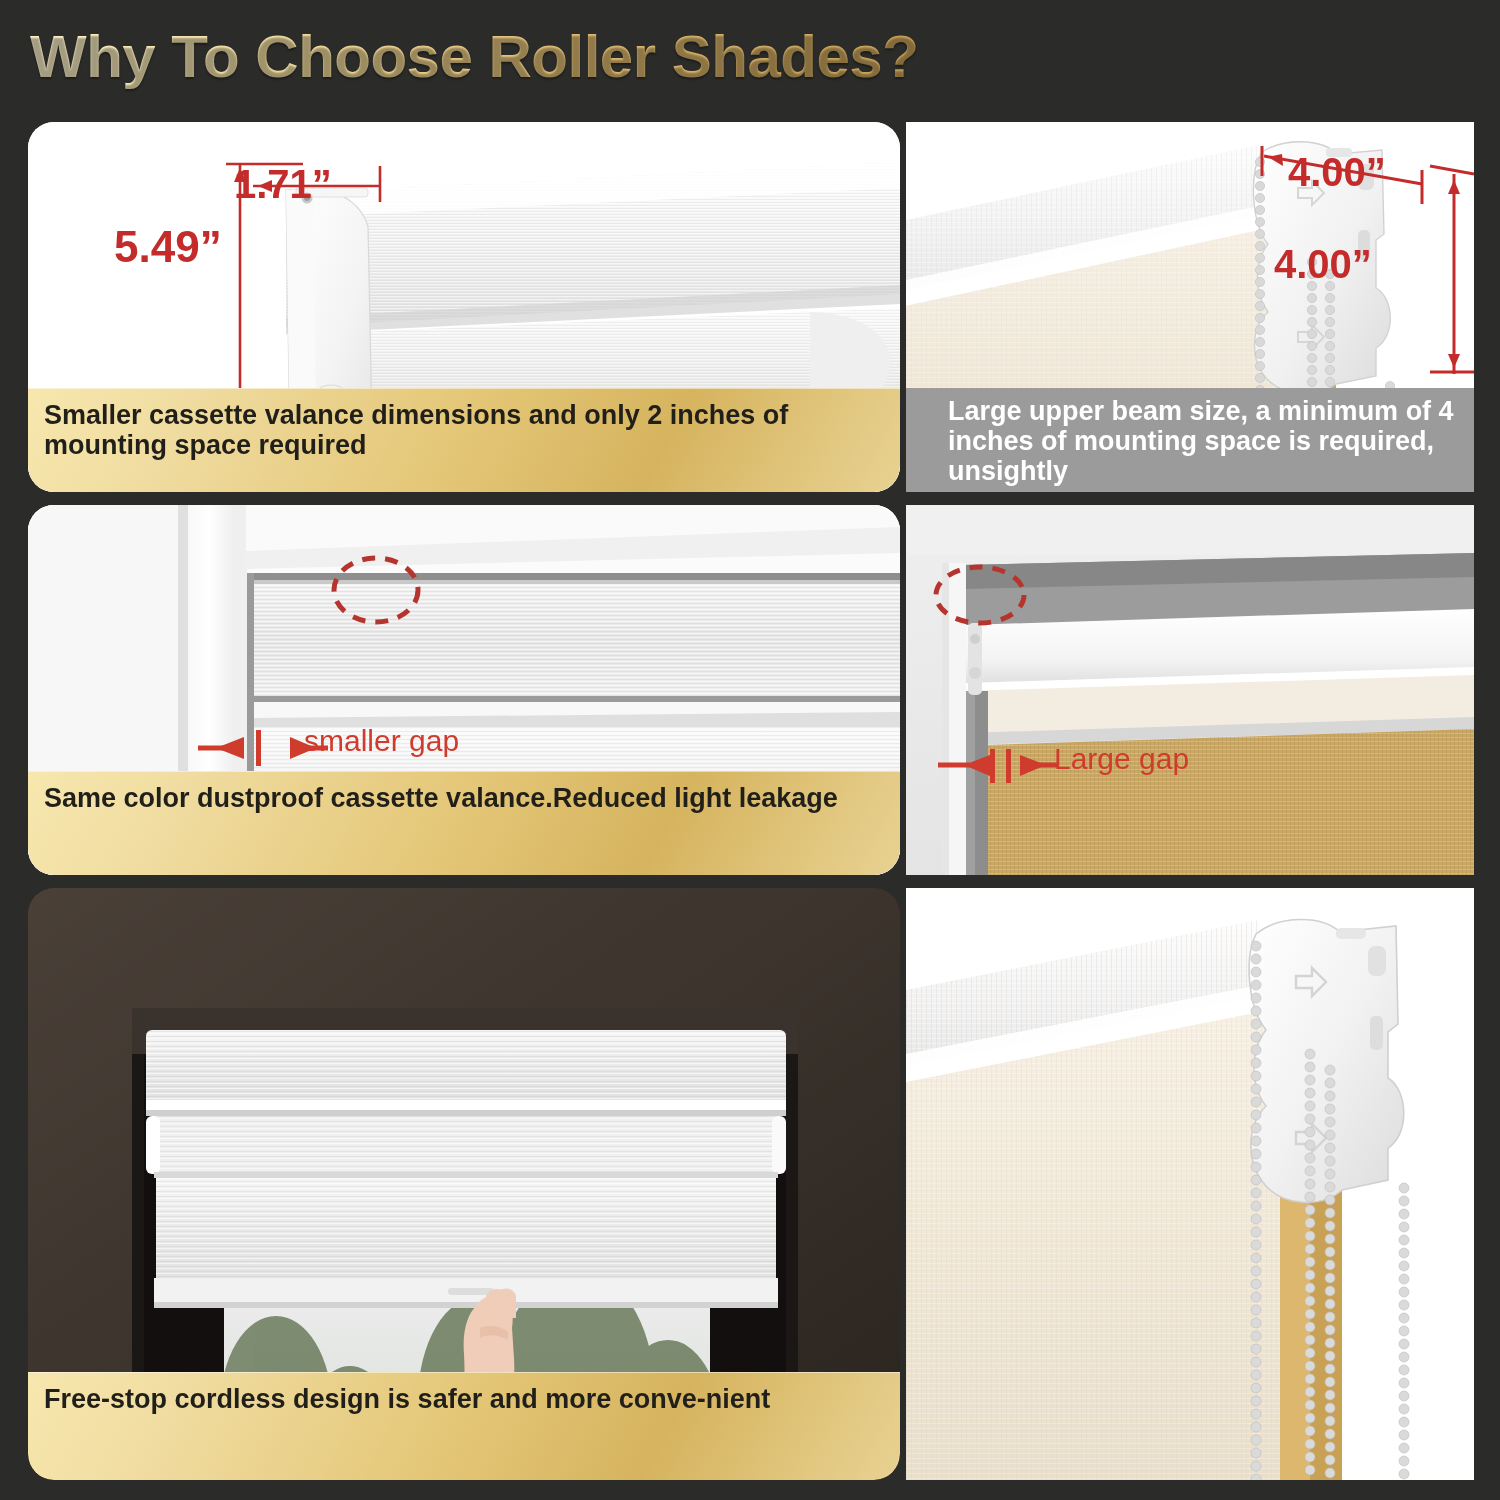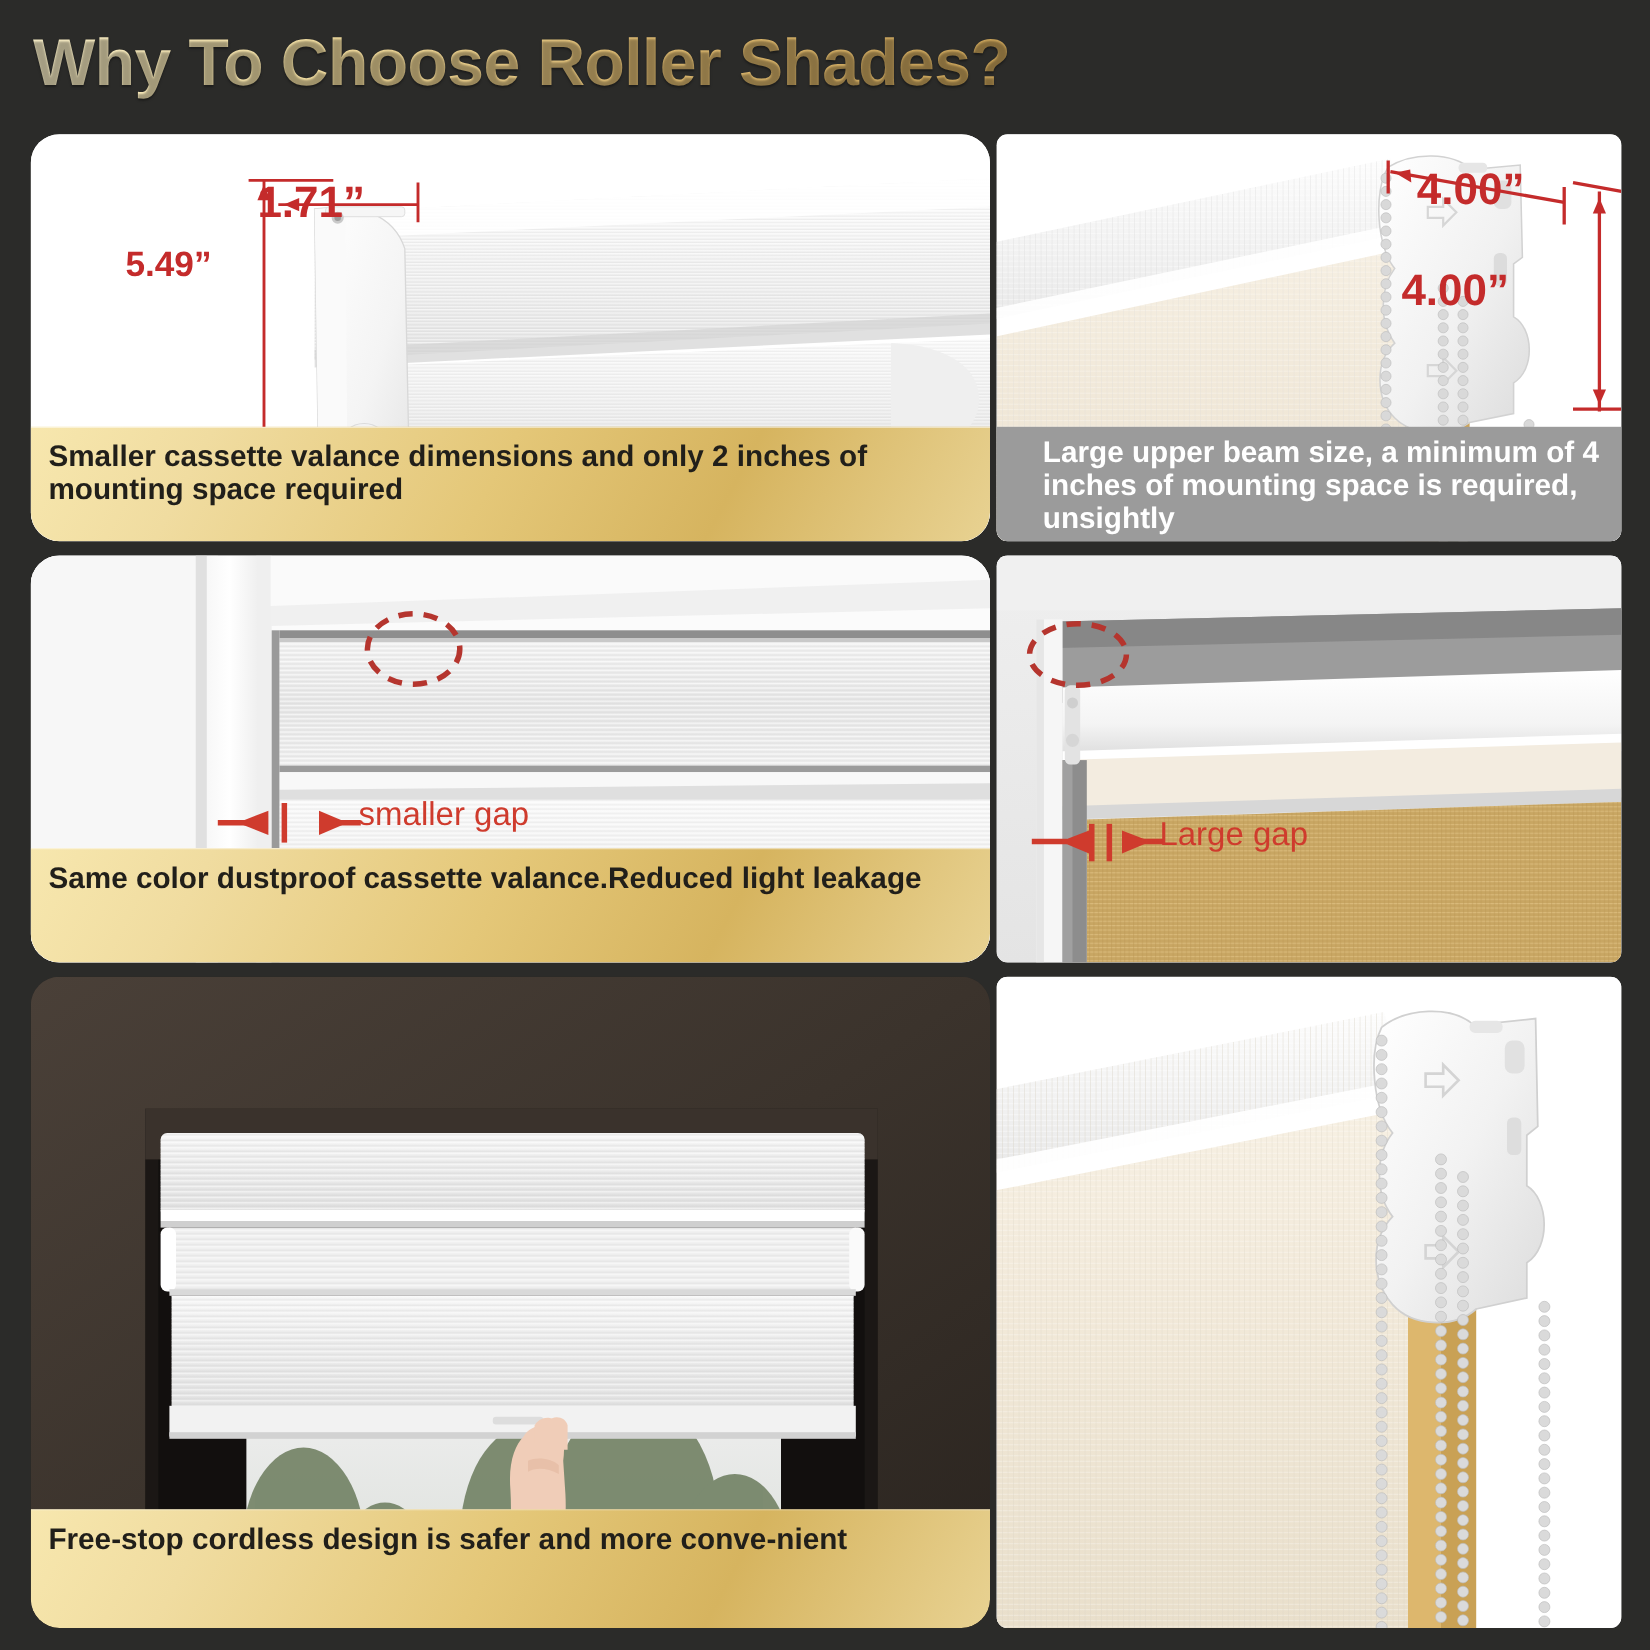--- a/index.html
+++ b/index.html
@@ -23,21 +23,21 @@
     white-space: nowrap;
   }
 
   
   .grid { position: absolute; left: 0; top: 108px; width: 1500px; }
 
   .panel { position: absolute; overflow: hidden; background: #fff; }
 
   
   .p1 { left: 28px;  width: 872px; }
-  .p2 { left: 906px; width: 568px; border-radius: 10px; }
+  .p2 { left: 906px; width: 568px; }
 
   
   .cap {
     position: absolute; left: 0; bottom: 0; width: 100%;
     padding: 12px 14px 12px 16px;
     font-size: 27px; font-weight: bold; line-height: 1.12;
   }
   .cap-gold {
     color: #211f1a;
     background: linear-gradient(118deg, #f7e7ae 0%, #f0dca0 18%, #e4c778 48%, #d6b45f 72%, #e8d292 100%);
@@ -143,21 +143,21 @@
             <line x1="352" y1="44" x2="352" y2="80"></line>
           </g>
           <g fill="#c42b2b">
             <polygon points="212,46 206,60 218,60"></polygon>
             <polygon points="212,326 206,312 218,312"></polygon>
             <polygon points="230,64 244,58 244,70"></polygon>
           </g>
         </svg>
       </div>
 
-      <div class="dim" style="left:86px; top:100px; font-size:32px;">5.49”</div>
+      <div class="dim" style="left:86px; top:100px; font-size:44px;">5.49”</div>
       <div class="dim" style="left:206px; top:40px; font-size:40px;">1.71”</div>
 
       <div class="cap cap-gold" style="height:104px;">Smaller cassette valance dimensions and only 2 inches of mounting space required</div>
     </div>
 
     <div class="panel p2" style="top:14px; height:370px;">
 
       <div class="art" style="height:370px;">
         <svg viewBox="0 0 568 370" preserveAspectRatio="none">
           <defs>
@@ -383,21 +383,21 @@
             <polygon points="288,243 262,232 262,254"></polygon>
           </g>
           <g stroke="#cf3b2d" stroke-width="5">
             <line x1="170" y1="243" x2="196" y2="243"></line>
             <line x1="300" y1="243" x2="278" y2="243"></line>
           </g>
           <rect x="228" y="225" width="5" height="36" fill="#cf3b2d"></rect>
         </svg>
       </div>
 
-      <div class="gaplabel" style="left:298px; top:219px;">smaller gap</div>
+      <div class="gaplabel" style="left:276px; top:219px;">smaller gap</div>
 
       <div class="cap cap-gold" style="height:104px;">Same color dustproof cassette valance.Reduced light leakage</div>
     </div>
 
     <div class="panel p2" style="top:397px; height:370px;">
 
       <div class="art" style="height:370px;">
         <svg viewBox="0 0 568 370" preserveAspectRatio="none">
           <defs>
             <linearGradient id="wallG" x1="0" y1="0" x2="0" y2="1">

